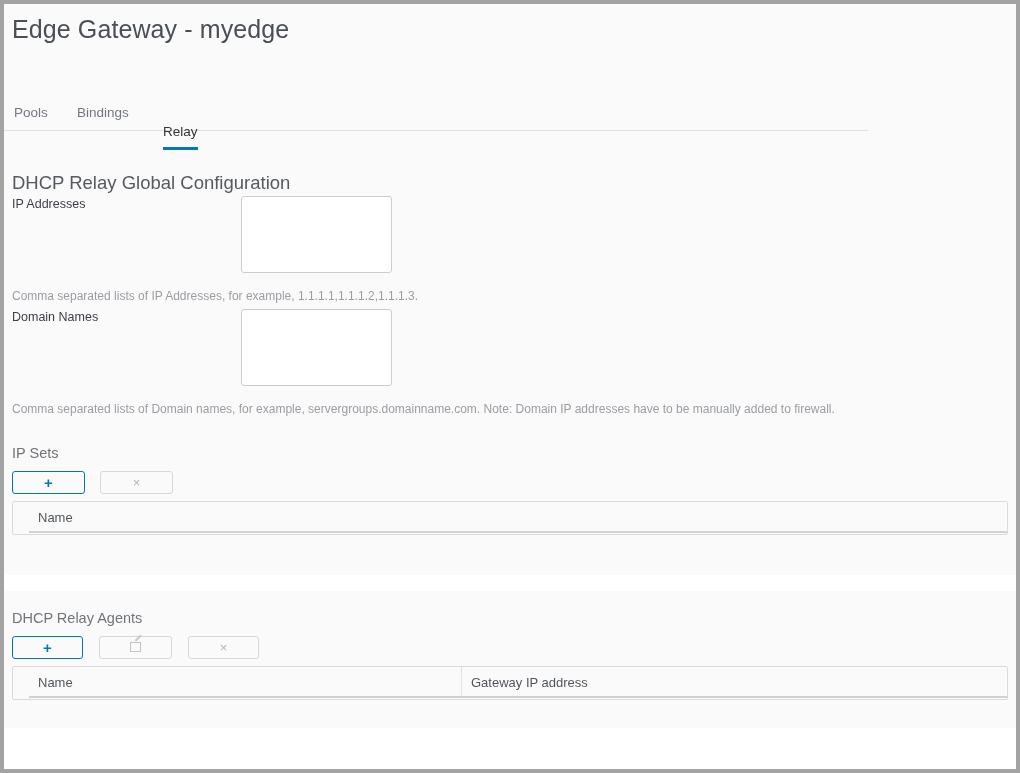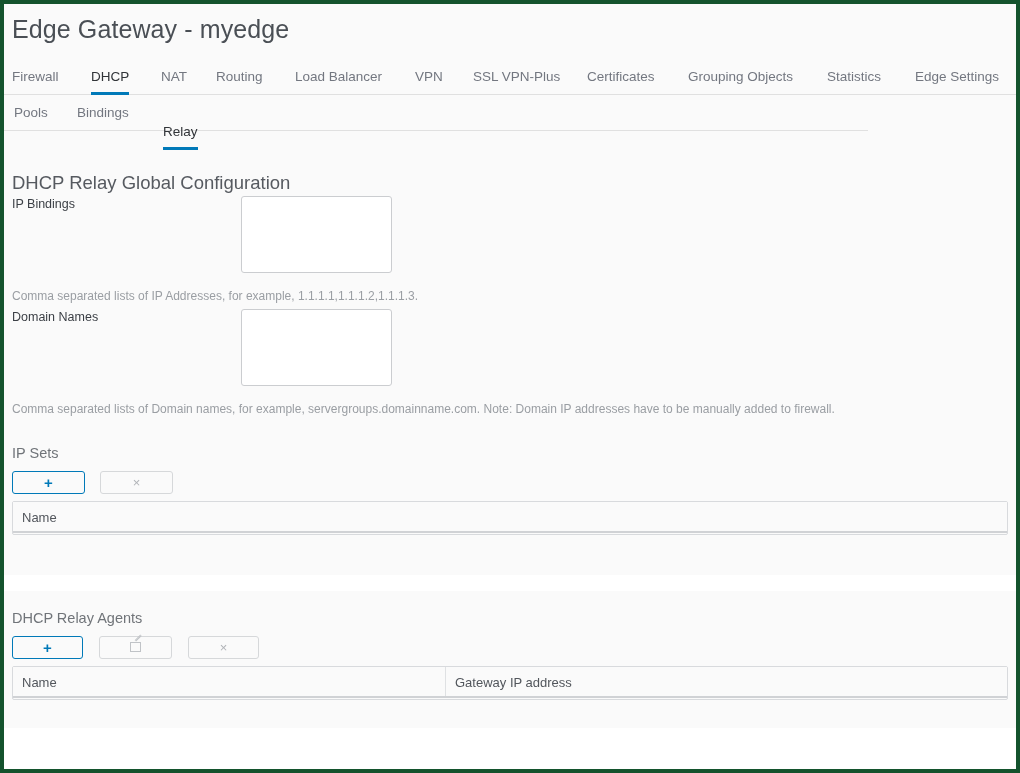--- a/index.html
+++ b/index.html
@@ -10,21 +10,21 @@
     height: 773px;
     background: #ffffff;
     font-family: "Liberation Sans", sans-serif;
   }
   #app-frame {
     position: absolute;
     left: 0; top: 0;
     width: 1020px;
     height: 773px;
     background: #ffffff;
-    border: 4px solid #14532d;
+    border: 4px solid #a3a3a3;
     overflow: hidden;
   }
   #page-surface {
     position: absolute;
     left: 0; top: 0;
     width: 1012px;
     height: 724px;
     background: #fafafa;
   }
 
@@ -188,20 +188,21 @@
   }
 
   
   .grid {
     position: absolute;
     left: 8px;
     width: 996px;
     background: #fafafa;
     border: 1px solid #d8dadd;
     border-radius: 2px;
+    padding-left: 16px;
   }
   .grid .hdr {
     display: flex;
     height: 31px;
     border-bottom: 2px solid #d0d2d5;
     background: #fafafa;
   }
   .grid .hdr .cell {
     font-size: 13px;
     color: #52565c;
@@ -222,43 +223,30 @@
   }
 </style>
 </head>
 <body>
 
 <div id="app-frame">
   <div id="page-surface">
 
     <div class="page-title">Edge Gateway - myedge</div>
 
-    <div class="tabbar">
-      <div class="tab" style="left:8px">Firewall</div>
-      <div class="tab active" style="left:87px">DHCP</div>
-      <div class="tab" style="left:157px">NAT</div>
-      <div class="tab" style="left:212px">Routing</div>
-      <div class="tab" style="left:291px">Load Balancer</div>
-      <div class="tab" style="left:411px">VPN</div>
-      <div class="tab" style="left:469px">SSL VPN-Plus</div>
-      <div class="tab" style="left:583px">Certificates</div>
-      <div class="tab" style="left:684px">Grouping Objects</div>
-      <div class="tab" style="left:823px">Statistics</div>
-      <div class="tab" style="left:911px">Edge Settings</div>
-    </div>
 
     <div class="subtabbar">
       <div class="tab" style="left:10px">Pools</div>
       <div class="tab" style="left:73px">Bindings</div>
       <div class="tab active" style="left:159px">Relay</div>
     </div>
 
     <div class="section-title" style="top:168px">DHCP Relay Global Configuration</div>
 
-    <div class="field-label" style="top:193px">IP Bindings</div>
+    <div class="field-label" style="top:193px">IP Addresses</div>
     <textarea class="field-textarea" style="top: 192px;" placeholder=""></textarea>
     <div class="hint" style="top:285px">Comma separated lists of IP Addresses, for example, 1.1.1.1,1.1.1.2,1.1.1.3.</div>
 
     <div class="field-label" style="top:306px">Domain Names</div>
     <textarea class="field-textarea" style="top: 305px;" placeholder=""></textarea>
     <div class="hint" style="top:398px">Comma separated lists of Domain names, for example, servergroups.domainname.com. Note: Domain IP addresses have to be manually added to firewall.</div>
 
     <div class="group-title" style="top:441px">IP Sets</div>
 
     <div class="tbtn primary" style="left:8px; top:467px; width:73px;">

